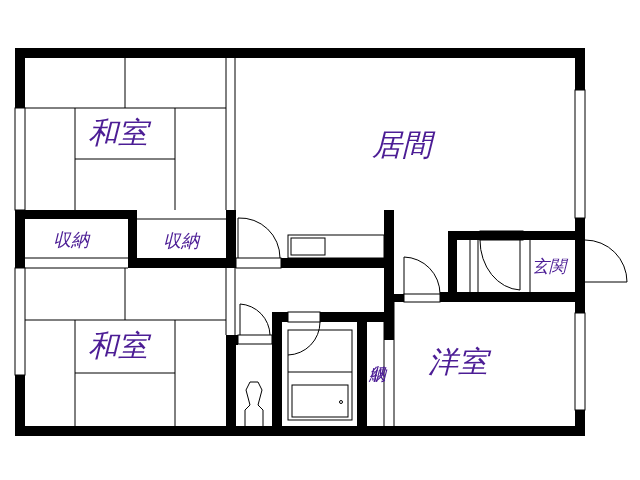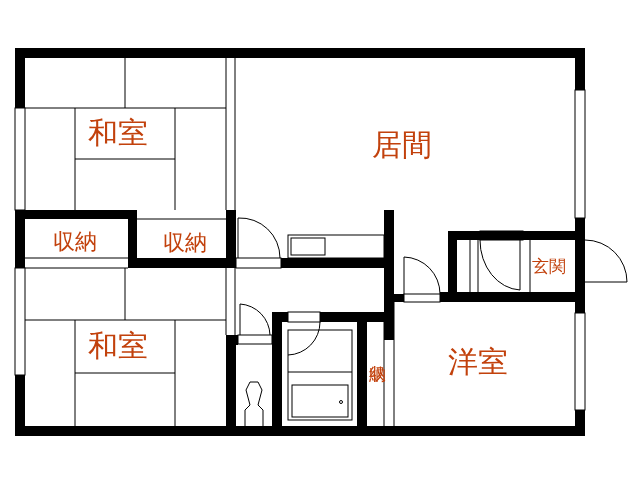--- a/index.html
+++ b/index.html
@@ -1,20 +1,20 @@
 <!DOCTYPE html>
 <html><head>
 <meta charset="utf-8">
 <style>
   html, body { margin: 0; padding: 0; background: #ffffff; }
   body { width: 640px; height: 480px; position: relative; overflow: hidden; font-family: "DejaVu Sans", sans-serif; }
   svg { position: absolute; left: 0; top: 0; }
-  .lbl { position: absolute; color: #c2410c; white-space: nowrap; line-height: 1; }
+  .lbl { position: absolute; color: #4c1d95; white-space: nowrap; line-height: 1; font-style: italic; }
   .big { font-size: 30px; }
-  .mid { font-size: 22px; }
+  .mid { font-size: 18px; }
   .small { font-size: 17px; }
   .vert { writing-mode: vertical-rl; font-size: 17px; }
 </style>
 </head>
 <body>
 
 <svg width="640" height="480" viewBox="0 0 640 480">
 
   <g fill="#000">
 
@@ -111,17 +111,17 @@
     <line x1="384" y1="322" x2="384" y2="426"></line>
     <line x1="394" y1="302" x2="394" y2="426"></line>
 
     <path d="M245 426 L245 410 L250 405 L246 390 L250 382 L258 382 L262 390 L258 405 L263 410 L263 426"></path>
   </g>
 </svg>
 
 <div class="lbl big" style="left:88px;top:118px;">和室</div>
 <div class="lbl big" style="left:372px;top:130px;">居間</div>
 <div class="lbl big" style="left:88px;top:331px;">和室</div>
-<div class="lbl big" style="left:448px;top:347px;">洋室</div>
+<div class="lbl big" style="left:428px;top:347px;">洋室</div>
 <div class="lbl small" style="left:532px;top:258px;text-align:right;">玄関</div>
 <div class="lbl mid" style="left:53px;top:231px;">収納</div>
 <div class="lbl mid" style="left:163px;top:232px;">収納</div>
 <div class="lbl vert" style="left:369px;top:352px;">収納</div>
 
 </body></html>

